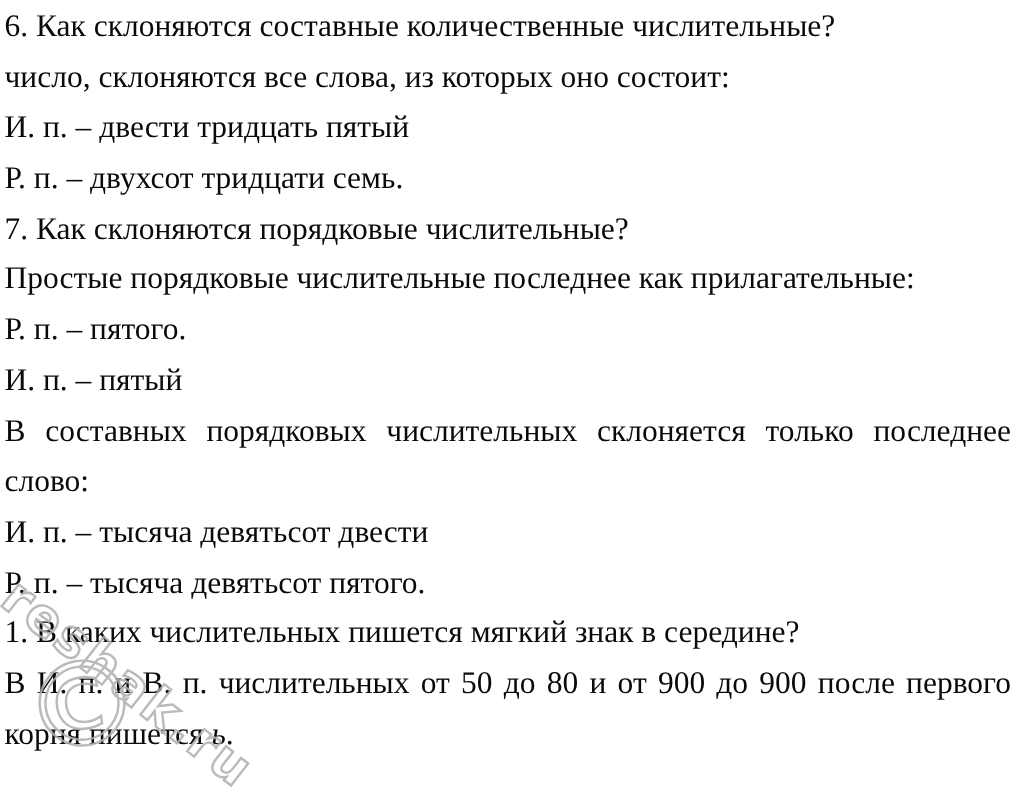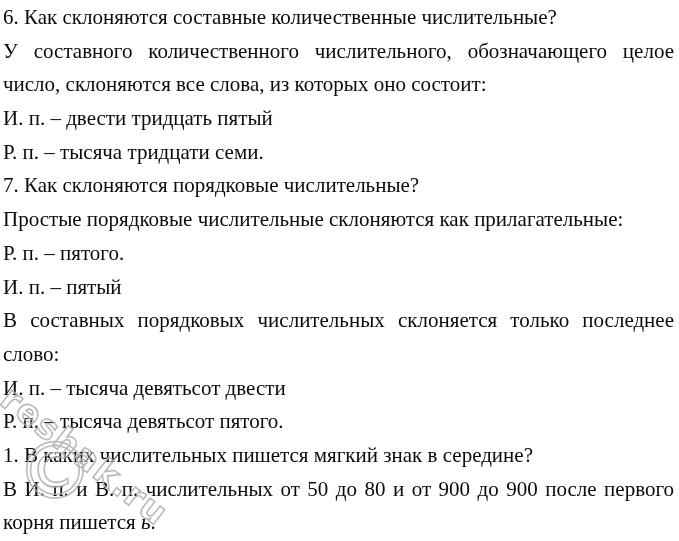--- a/index.html
+++ b/index.html
@@ -77,26 +77,25 @@
     transform: rotate(-8deg);
   }
 </style>
 </head>
 <body>
 
 <div class="page">
 
   <div class="text-block">
     <div class="line">6. Как склоняются составные количественные числительные?</div>
-    <div class="line j">У составного количественного числительного, обозначающего целое</div>
     <div class="line">число, склоняются все слова, из которых оно состоит:</div>
     <div class="line">И. п. – двести тридцать пятый</div>
-    <div class="line">Р. п. – тысяча тридцати семи.</div>
+    <div class="line">Р. п. – двухсот тридцати семь.</div>
     <div class="line">7. Как склоняются порядковые числительные?</div>
-    <div class="line">Простые порядковые числительные склоняются как прилагательные:</div>
+    <div class="line">Простые порядковые числительные последнее как прилагательные:</div>
     <div class="line">Р. п. – пятого.</div>
     <div class="line">И. п. – пятый</div>
     <div class="line j">В составных порядковых числительных склоняется только последнее</div>
     <div class="line">слово:</div>
     <div class="line">И. п. – тысяча девятьсот двести</div>
     <div class="line">Р. п. – тысяча девятьсот пятого.</div>
     <div class="line">1. В каких числительных пишется мягкий знак в середине?</div>
     <div class="line j">В И. п. и В. п. числительных от 50 до 80 и от 900 до 900 после первого</div>
     <div class="line"><span>корня пишется </span><span class="soft-sign">ь</span><span>.</span></div>
   </div>

